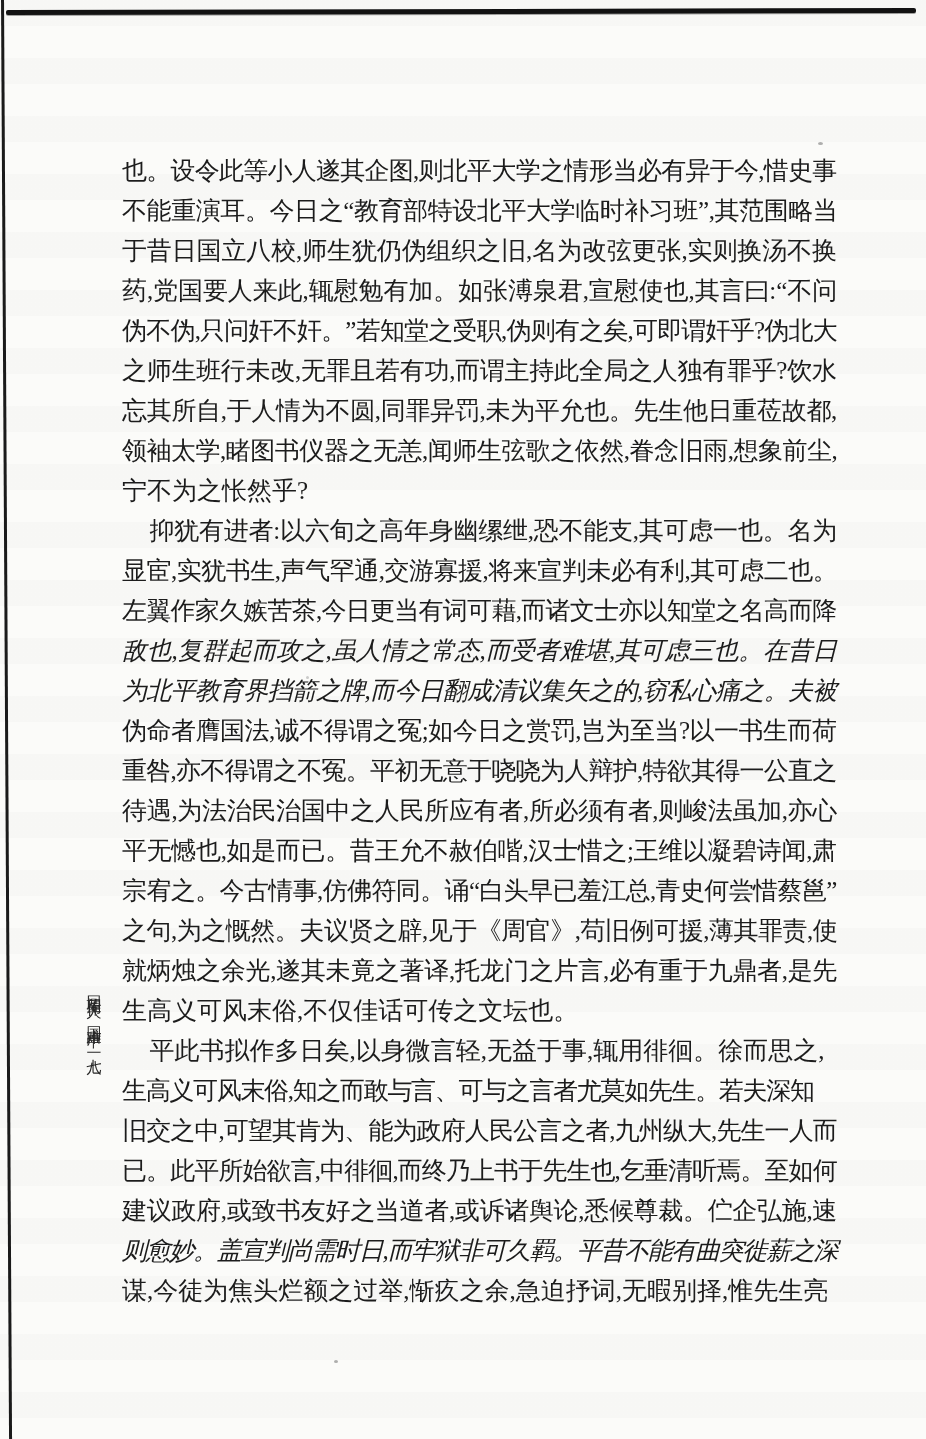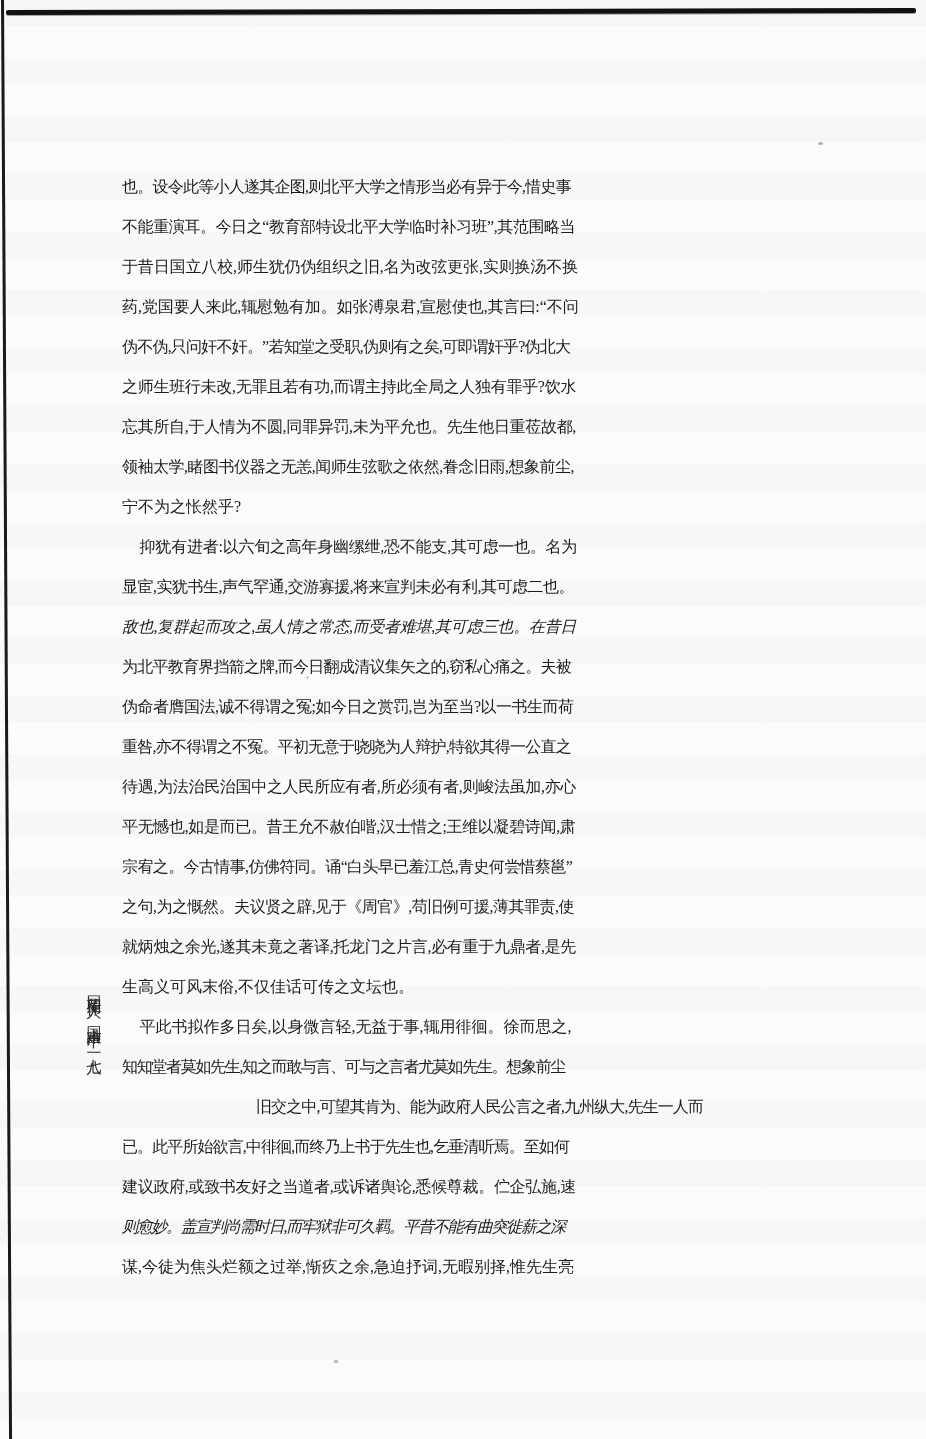--- a/index.html
+++ b/index.html
@@ -31,22 +31,22 @@
   
   .spine{
     position:absolute;left:84px;top:983px;height:420px;
     writing-mode:vertical-rl;text-orientation:upright;
     font-size:15px;letter-spacing:2.5px;color:#262626;
     white-space:nowrap;
   }
   .spine-page{margin-inline-start:21px;letter-spacing:2px;}
   
   .text-col{
-    position:absolute;left:122px;top:167px;width:715px;
-    color:#1c1c1c;font-size:16px;
+    position:absolute;left:122px;top:151px;width:715px;
+    color:#1c1c1c;font-size:25px;
   }
   .line{
     height:40px;line-height:40px;white-space:nowrap;
     overflow:visible;
   }
   .line.indent{text-indent:1.1em;}
   .speck{position:absolute;background:#6f6f6f;border-radius:50%;opacity:.55;}
   .s1{left:818px;top:142px;width:5px;height:3px;}
   .s2{left:334px;top:1360px;width:4px;height:3px;}
   .s3{left:306px;top:676px;width:3px;height:3px;opacity:.35;}
@@ -70,34 +70,35 @@
         <div class="line fit" style="letter-spacing: -0.0909091px;">药,党国要人来此,辄慰勉有加。如张溥泉君,宣慰使也,其言曰:“不问</div>
         <div class="line fit" style="letter-spacing: -0.787879px;">伪不伪,只问奸不奸。”若知堂之受职,伪则有之矣,可即谓奸乎?伪北大</div>
         <div class="line fit" style="letter-spacing: -0.290323px;">之师生班行未改,无罪且若有功,而谓主持此全局之人独有罪乎?饮水</div>
         <div class="line fit" style="letter-spacing: -0.3125px;">忘其所自,于人情为不圆,同罪异罚,未为平允也。先生他日重莅故都,</div>
         <div class="line fit" style="letter-spacing: -0.484848px;">领袖太学,睹图书仪器之无恙,闻师生弦歌之依然,眷念旧雨,想象前尘,</div>
         <div class="line">宁不为之怅然乎?</div>
       </div>
       <div>
         <div class="line indent fit" style="letter-spacing: -0.233333px;">抑犹有进者:以六旬之高年身幽缧绁,恐不能支,其可虑一也。名为</div>
         <div class="line fit" style="letter-spacing: -0.484848px;">显宦,实犹书生,声气罕通,交游寡援,将来宣判未必有利,其可虑二也。</div>
+        <div class="line fit" style="letter-spacing: -0.741935px;">左翼作家久嫉苦茶,今日更当有词可藉,而诸文士亦以知堂之名高而降</div>
         <div class="line fit" style="letter-spacing: -0.3125px; font-style: italic;">敌也,复群起而攻之,虽人情之常态,而受者难堪,其可虑三也。在昔日</div>
-        <div class="line fit" style="letter-spacing: -0.741935px;">为北平教育界挡箭之牌,而今日翻成清议集矢之的,窃私心痛之。夫被</div>
+        <div class="line fit" style="letter-spacing: -0.741935px; font-style: italic;">为北平教育界挡箭之牌,而今日翻成清议集矢之的,窃私心痛之。夫被</div>
         <div class="line fit" style="letter-spacing: -0.5px;">伪命者膺国法,诚不得谓之冤;如今日之赏罚,岂为至当?以一书生而荷</div>
         <div class="line fit" style="letter-spacing: -0.741935px;">重咎,亦不得谓之不冤。平初无意于哓哓为人辩护,特欲其得一公直之</div>
         <div class="line fit" style="letter-spacing: -0.3125px;">待遇,为法治民治国中之人民所应有者,所必须有者,则峻法虽加,亦心</div>
         <div class="line fit" style="letter-spacing: -0.34375px;">平无憾也,如是而已。昔王允不赦伯喈,汉士惜之;王维以凝碧诗闻,肃</div>
         <div class="line fit" style="letter-spacing: -0.625px;">宗宥之。今古情事,仿佛符同。诵“白头早已羞江总,青史何尝惜蔡邕”</div>
         <div class="line fit" style="letter-spacing: -0.484848px;">之句,为之慨然。夫议贤之辟,见于《周官》,苟旧例可援,薄其罪责,使</div>
         <div class="line fit" style="letter-spacing: -0.3125px;">就炳烛之余光,遂其未竟之著译,托龙门之片言,必有重于九鼎者,是先</div>
         <div class="line">生高义可风末俗,不仅佳话可传之文坛也。</div>
       </div>
       <div>
         <div class="line indent fit" style="letter-spacing: 0px;">平此书拟作多日矣,以身微言轻,无益于事,辄用徘徊。徐而思之,</div>
-        <div class="line fit" style="letter-spacing: -1.32258px;">知知堂者莫如先生,知之而敢与言、可与之言者尤莫如先生。想象前尘</div>
+        <div class="line fit" style="letter-spacing: -1.32258px;">生高义可风末俗,知之而敢与言、可与之言者尤莫如先生。若夫深知</div>
         <div class="line fit" style="letter-spacing: -0.90625px; text-align: center;">旧交之中,可望其肯为、能为政府人民公言之者,九州纵大,先生一人而</div>
         <div class="line fit" style="letter-spacing: -0.90625px;">已。此平所始欲言,中徘徊,而终乃上书于先生也,乞垂清听焉。至如何</div>
         <div class="line fit" style="letter-spacing: -0.3125px;">建议政府,或致书友好之当道者,或诉诸舆论,悉候尊裁。伫企弘施,速</div>
         <div class="line fit" style="letter-spacing: -1.32258px; font-style: italic;">则愈妙。盖宣判尚需时日,而牢狱非可久羁。平昔不能有曲突徙薪之深</div>
         <div class="line fit" style="letter-spacing: 0px;">谋,今徒为焦头烂额之过举,惭疚之余,急迫抒词,无暇别择,惟先生亮</div>
       </div>
     </div>
 
   <div class="speck s1"></div>
   <div class="speck s2"></div>

